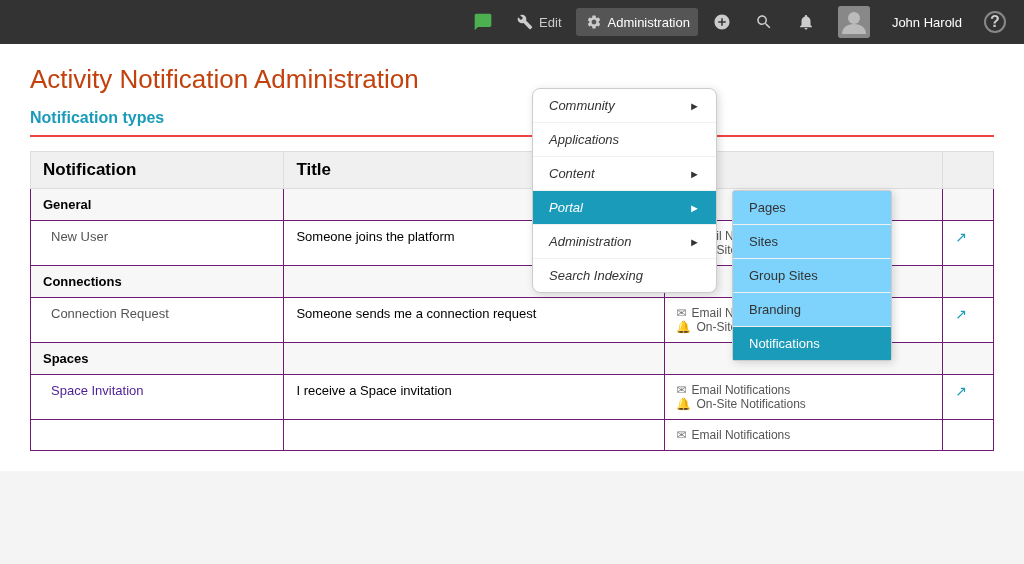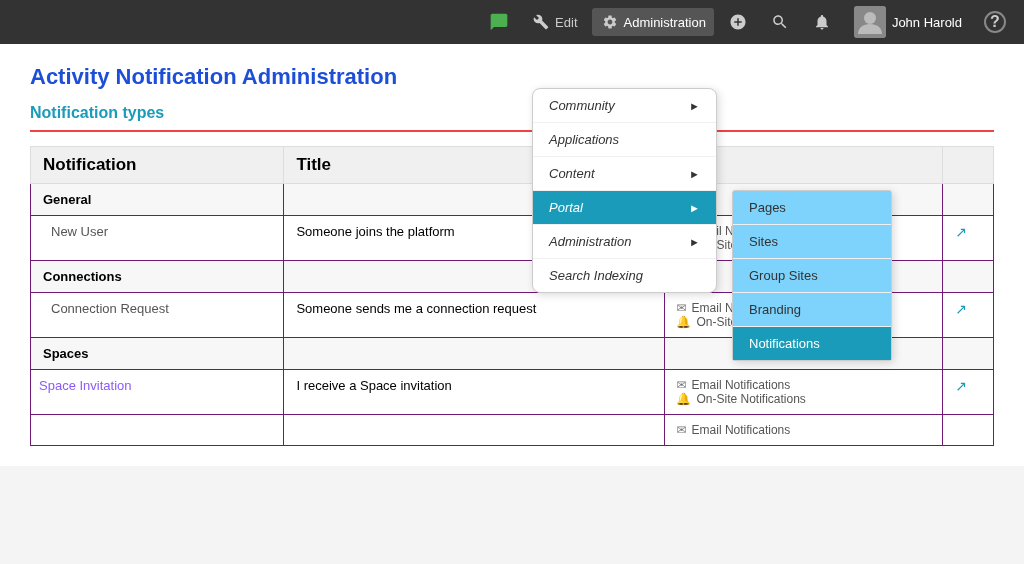--- a/index.html
+++ b/index.html
@@ -59,23 +59,23 @@
     }
 
     
     .main-content {
       background: #fff;
       padding: 20px 30px;
       position: relative;
     }
 
     .page-title {
-      color: #1d4ed8;
-      font-size: 22px;
-      font-weight: 700;
+      color: #c2410c;
+      font-size: 26px;
+      font-weight: 400;
       margin-bottom: 14px;
     }
 
     .section-title {
       color: #1a9bba;
       font-size: 16px;
       font-weight: 600;
       margin-bottom: 14px;
       padding-bottom: 8px;
       border-bottom: 2px solid #ef4444;
@@ -224,21 +224,21 @@
       </svg>
     </span>
   </div>
   <div class="nav-item">
     <span class="nav-icon">
       <svg width="18" height="18" viewBox="0 0 24 24" fill="#ccc">
         <path d="M12 22c1.1 0 2-.9 2-2h-4c0 1.1.9 2 2 2zm6-6v-5c0-3.07-1.64-5.64-4.5-6.32V4c0-.83-.67-1.5-1.5-1.5s-1.5.67-1.5 1.5v.68C7.63 5.36 6 7.92 6 11v5l-2 2v1h16v-1l-2-2z"></path>
       </svg>
     </span>
   </div>
-  <div class="nav-item" style="gap:6px;text-align:center;">
+  <div class="nav-item" style="gap:22px;text-align:center;">
     <div class="user-avatar">
       <svg width="32" height="32" viewBox="0 0 32 32">
         <rect width="32" height="32" fill="#888" rx="3"></rect>
         <circle cx="16" cy="12" r="6" fill="#bbb"></circle>
         <path d="M4 28c0-6.627 5.373-10 12-10s12 3.373 12 10" fill="#bbb"></path>
       </svg>
     </div>
     <span style="color:#fff">John Harold</span>
   </div>
   <div class="nav-item">
@@ -312,21 +312,21 @@
       </tr>
 
       <tr class="group-row">
         <td style="font-weight:bold;">Spaces</td>
         <td></td>
         <td></td>
         <td></td>
       </tr>
 
       <tr>
-        <td style="color:#8b5cf6; padding-left:8px;">Space Invitation</td>
+        <td style="color:#4c1d95; padding-left:20px;">Space Invitation</td>
         <td>I receive a Space invitation</td>
         <td>
           <div class="notif-line">
             <span class="icon-small">✉</span>
             <span>Email Notifications</span>
           </div>
           <div class="notif-line">
             <span class="icon-small">🔔</span>
             <span>On-Site Notifications</span>
           </div>

